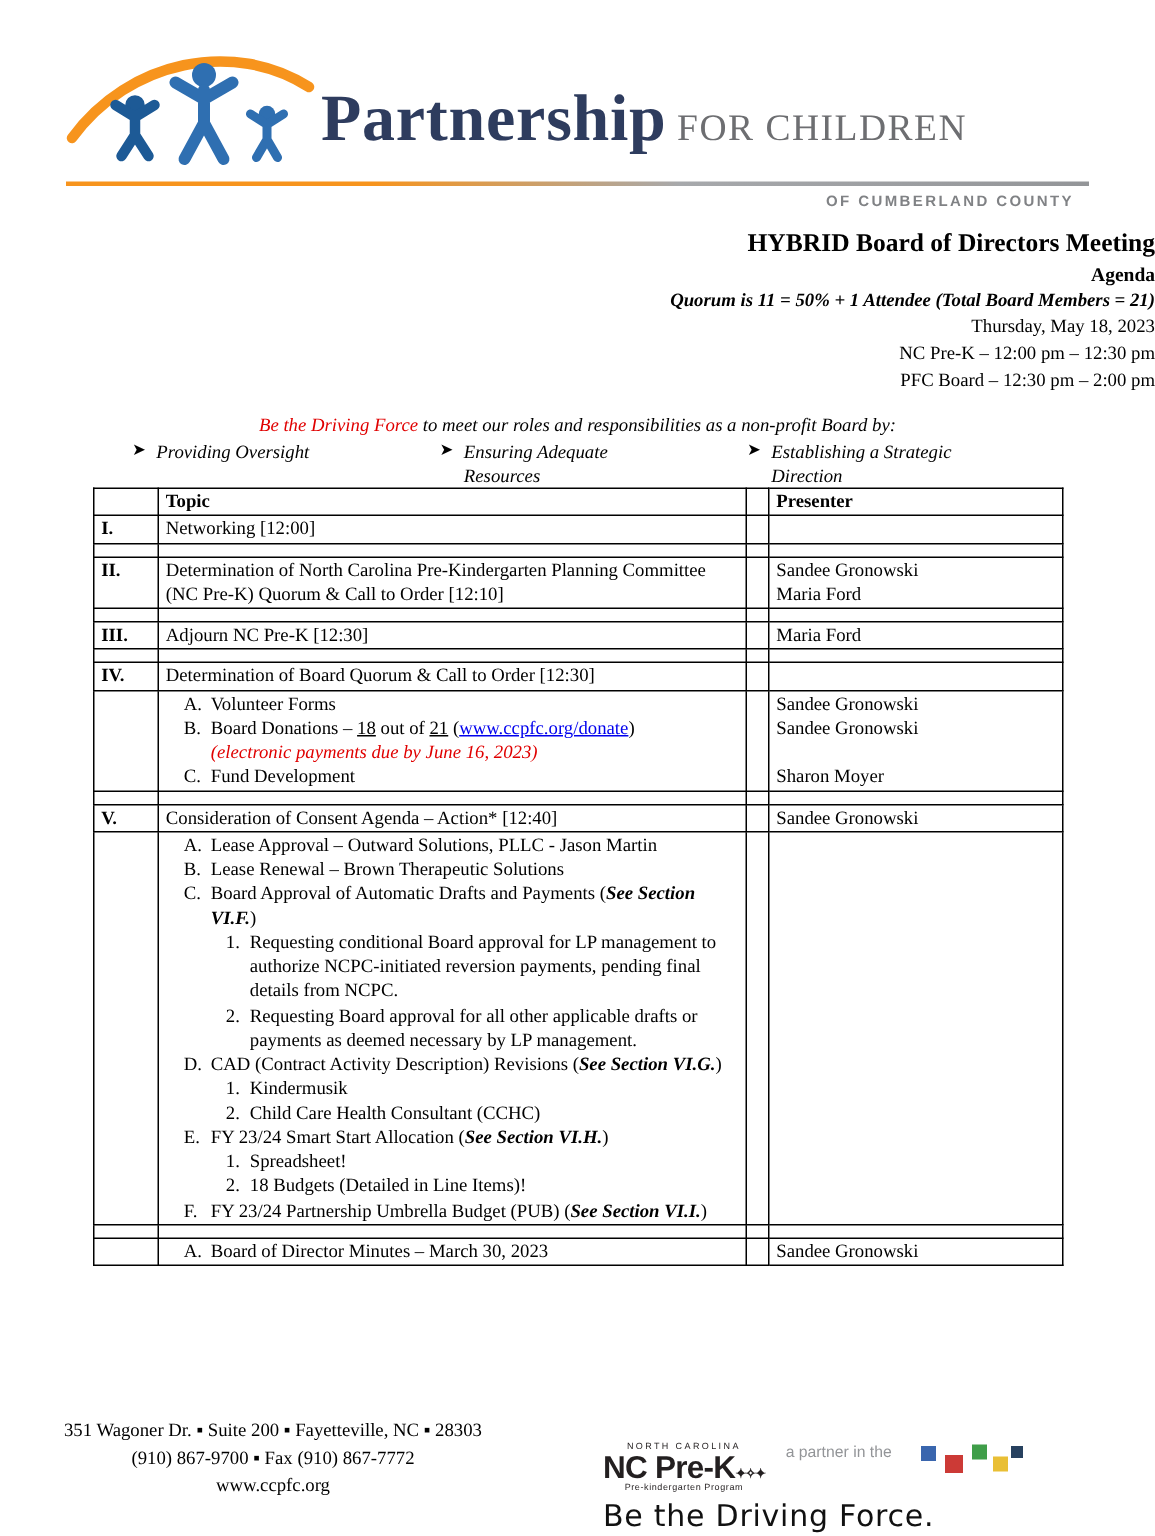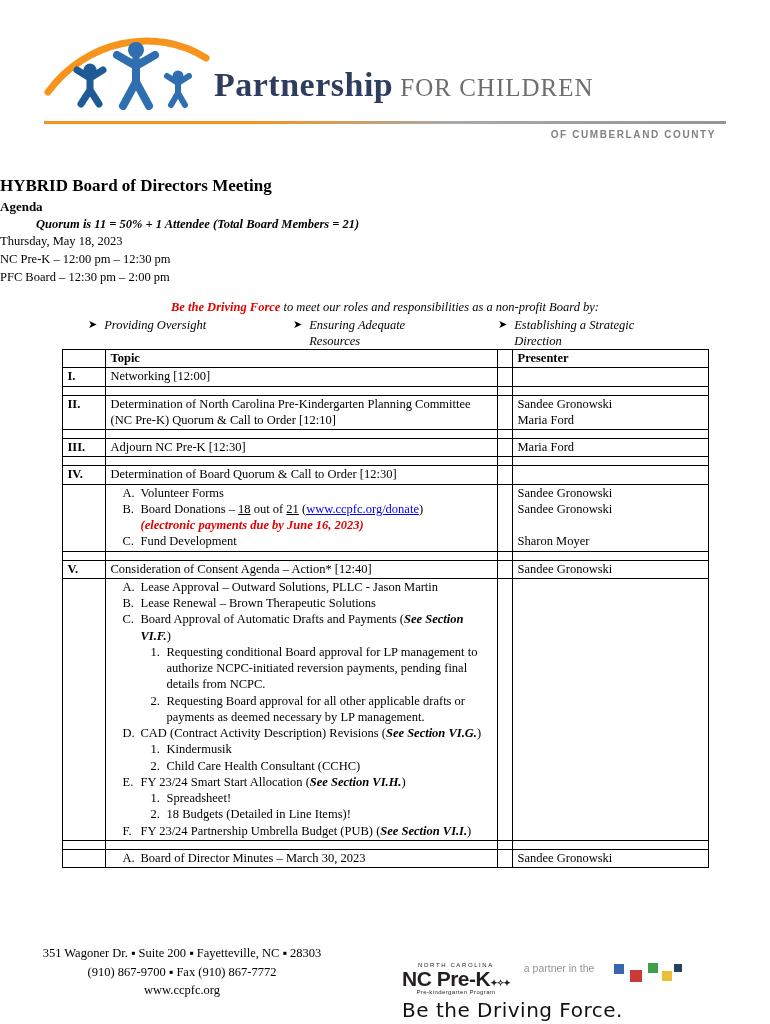--- a/index.html
+++ b/index.html
@@ -6,38 +6,38 @@
     --orange:#f7941d; --navy:#2e3c5e; --gray:#808285; --red:#e00000; --link:#0000ee;
   }
   *{box-sizing:border-box;}
   html,body{margin:0;padding:0;background:#e8e8e8;}
   .page{position:relative;width:770px;height:1024px;margin:0 auto;background:#ffffff;
         font-family:"Liberation Serif",serif;color:#000;overflow:hidden;}
 
   
   .letterhead{position:absolute;top:24px;left:44px;display:flex;align-items:flex-end;}
   .brand{margin-left:2px;padding-bottom:10px;white-space:nowrap;}
-  .brand-main{font-size:34px;font-weight:bold;color:var(--navy);letter-spacing:0.5px;margin-top:12px;}
+  .brand-main{font-size:44px;font-weight:bold;color:var(--navy);letter-spacing:0.5px;margin-top:12px;}
   .brand-sub{font-size:25px;color:#6d6e71;margin-left:7px;letter-spacing:1px;}
   .divider{position:absolute;top:121px;left:44px;width:682px;height:3px;
            background:linear-gradient(90deg,var(--orange) 0%,var(--orange) 30%,#a7a9ac 60%,#939598 100%);}
   .county{position:absolute;top:129px;right:54px;font-family:"Liberation Sans",sans-serif;
           font-size:10px;font-weight:bold;letter-spacing:1.6px;color:var(--gray);}
 
   
   .content{padding-top:152px;}
-  .h-center{text-align:left;margin-top:24px;}
+  .h-center{text-align:right;}
   .h-title{font-size:17px;font-weight:bold;margin-bottom:3px;}
   .h-sub{font-size:13px;font-weight:bold;line-height:1.3;}
   .h-quorum{font-size:12.5px;font-weight:bold;font-style:italic;line-height:1.4;padding-left:36px;}
   .h-line{font-size:12.5px;line-height:1.42;}
 
   
   .mission-lead{text-align:center;margin-top:13px;font-size:12.5px;}
-  .rbi{color:var(--red);font-weight:bold;font-style:italic;}
+  .rbi{color:var(--red);font-weight:normal;font-style:italic;}
   .it{font-style:italic;}
   .bullets{width:646px;margin:2px auto 0;display:flex;padding-left:26px;}
   .bullet{display:flex;width:205px;align-items:flex-start;}
   .arrow{font-size:11px;margin-right:7px;line-height:1.4;}
   .btxt{font-style:italic;font-size:12.5px;line-height:1.3;}
   .bullet.b2 .btxt{max-width:125px;}
   .bullet.b3 .btxt{max-width:165px;}
 
   
   table{border-collapse:collapse;width:646px;margin:0 auto 0;font-size:12.5px;line-height:1.3;table-layout:fixed;}

